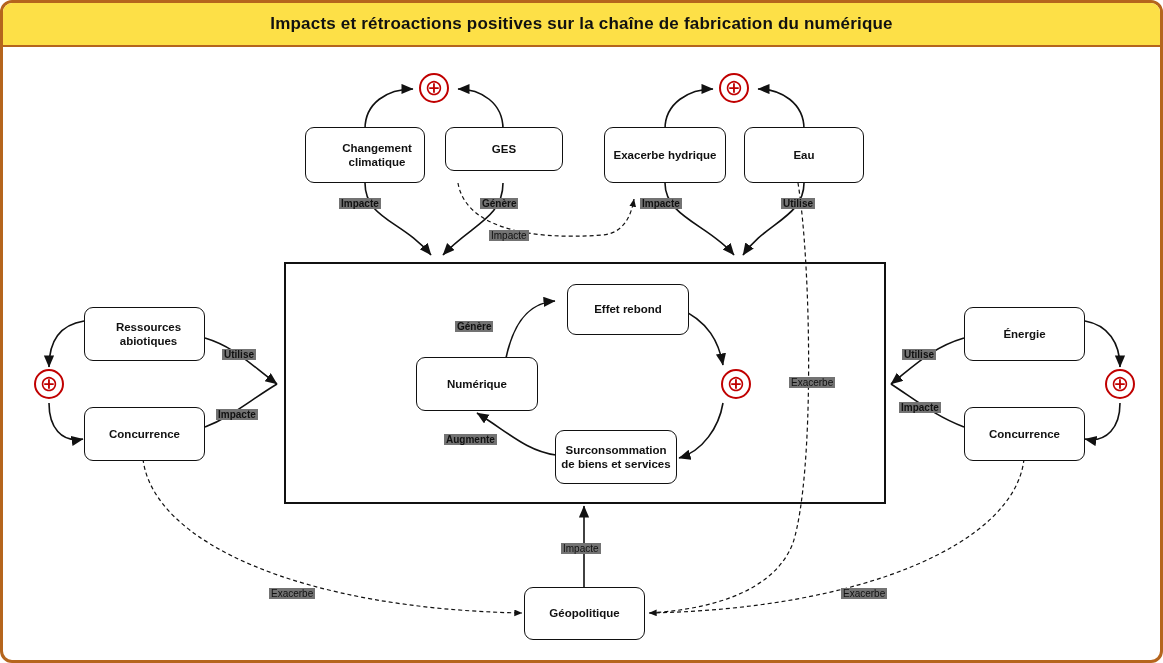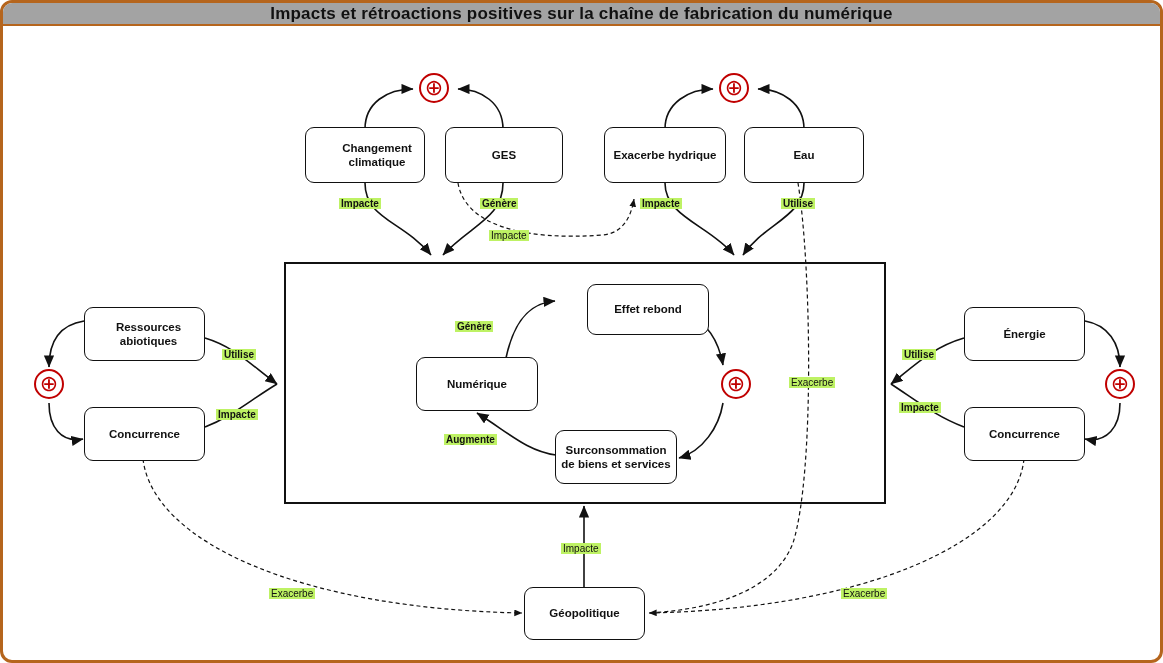--- a/index.html
+++ b/index.html
@@ -15,22 +15,22 @@
     border: 3px solid #b5651d;
     border-radius: 12px;
     box-sizing: border-box;
     overflow: hidden;
     font-family: "Liberation Sans", sans-serif;
   }
   #title-bar {
     position: absolute;
     left: 0; top: 0;
     width: 100%;
-    height: 23px;
-    background: #a3a3a3;
+    height: 44px;
+    background: #fde047;
     border-bottom: 2px solid #b5651d;
     box-sizing: border-box;
     display: flex;
     align-items: center;
     justify-content: center;
     text-align: right;
   }
   #title-text {
     font-size: 17px;
     font-weight: bold;
@@ -65,21 +65,21 @@
     line-height: 26px;
     text-align: center;
     font-weight: 400;
     background: #ffffff;
   }
   .edge-label {
     position: absolute;
     font-size: 10px;
     font-weight: bold;
     color: #111111;
-    background: #bef264;
+    background: #737373;
     padding: 0 2px;
     white-space: nowrap;
   }
   .edge-label.thin {
     font-weight: normal;
   }
   #main-box {
     position: absolute;
     left: 281px;
     top: 259px;
@@ -160,21 +160,21 @@
 
       <path d="M795,180 C808,260 812,470 790,540 C770,592 700,607 646,610"></path>
     </g>
   </svg>
 
   <div id="main-box"></div>
 
   <div class="node" style="left:302px; top:124px; width:120px; height:56px;padding-left:28px;">
     <span>Changement climatique</span>
   </div>
-  <div class="node" style="left:442px; top:124px; width:118px; height:56px;">
+  <div class="node" style="left:442px; top:124px; width:118px; height:44px;">
     <span>GES</span>
   </div>
   <div class="node" style="left:601px; top:124px; width:122px; height:56px;">
     <span>Exacerbe hydrique</span>
   </div>
   <div class="node" style="left:741px; top:124px; width:120px; height:56px;">
     <span>Eau</span>
   </div>
 
   <div class="node" style="left:81px; top:304px; width:121px; height:54px;padding-left:12px;">
@@ -184,21 +184,21 @@
     <span>Concurrence</span>
   </div>
 
   <div class="node" style="left:961px; top:304px; width:121px; height:54px;">
     <span>Énergie</span>
   </div>
   <div class="node" style="left:961px; top:404px; width:121px; height:54px;">
     <span>Concurrence</span>
   </div>
 
-  <div class="node" style="left:584px; top:281px; width:122px; height:51px;align-items:center;">
+  <div class="node" style="left:564px; top:281px; width:122px; height:51px;align-items:center;">
     <span>Effet rebond</span>
   </div>
   <div class="node" style="left:413px; top:354px; width:122px; height:54px;">
     <span>Numérique</span>
   </div>
   <div class="node" style="left:552px; top:427px; width:122px; height:54px;">
     <span>Surconsommation de biens et services</span>
   </div>
 
   <div class="node" style="left:521px; top:584px; width:121px; height:53px;">

